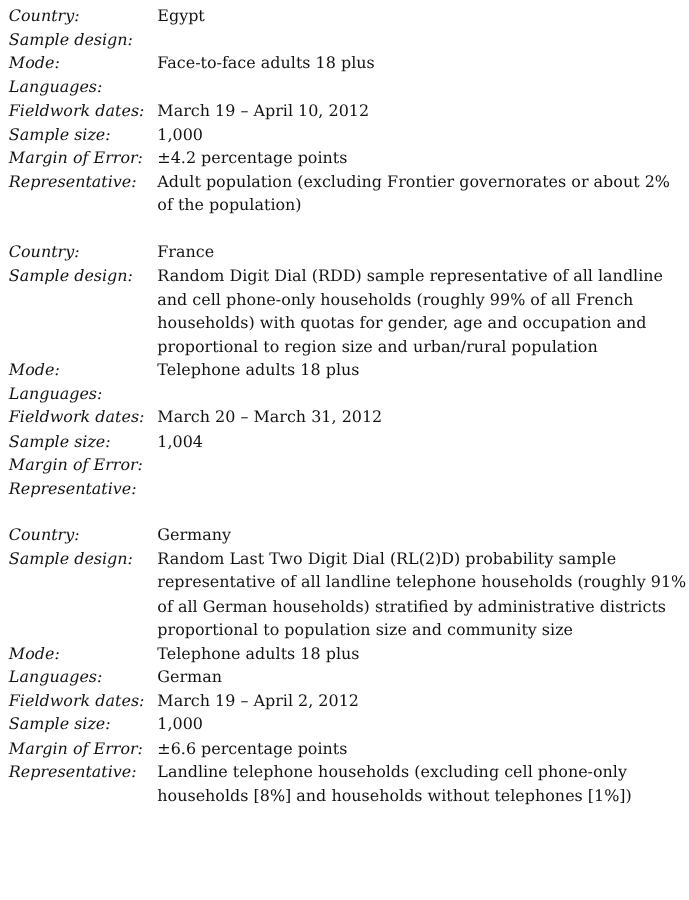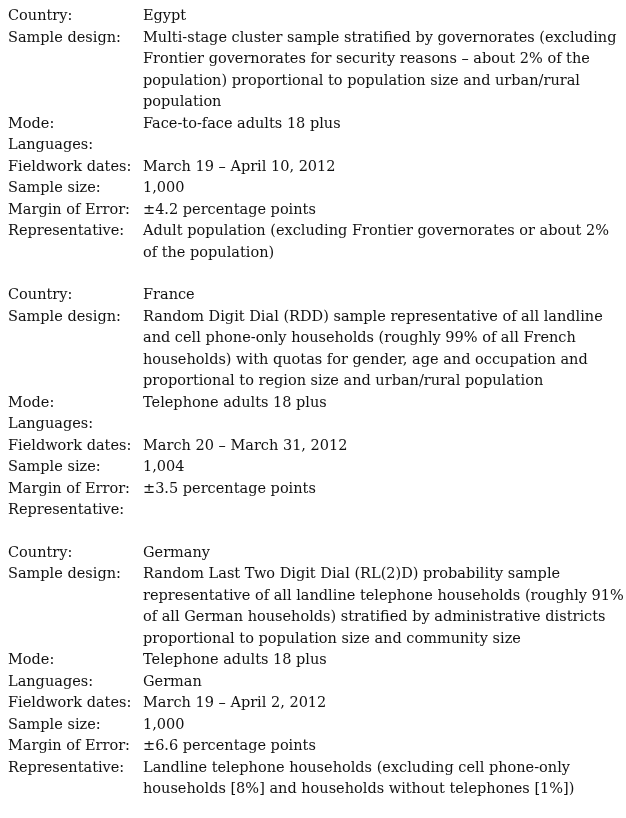--- a/index.html
+++ b/index.html
@@ -28,41 +28,41 @@
     margin-top: 21px;
   }
   .field-row {
     display: grid;
     grid-template-columns: 135px 1fr;
     align-items: start;
     line-height: 21.5px;
   }
   .field-label {
     white-space: nowrap;
+    font-style: italic;
   }
   .field-value {
     max-width: 481px;
   }
   .field-value.bold {
     font-weight: normal;
   }
 </style>
 </head>
 <body style="background: rgb(255, 255, 255); color: rgb(17, 17, 17);">
 
 <div class="document">
 
 <section class="country-block">
       <div class="field-row">
     <span class="field-label">Country:</span>
     <span class="field-value bold">Egypt</span>
   </div>
       <div class="field-row">
     <span class="field-label">Sample design:</span>
-    <span class="field-value">Multi-stage cluster sample stratified by governorates (excluding Frontier governorates for security reasons – about 2% of the population) proportional to population size and urban/rural population</span>
   </div>
       <div class="field-row">
     <span class="field-label">Mode:</span>
     <span class="field-value">Face-to-face adults 18 plus</span>
   </div>
       <div class="field-row">
     <span class="field-label">Languages:</span>
   </div>
       <div class="field-row">
     <span class="field-label">Fieldwork dates:</span>
@@ -100,21 +100,20 @@
       <div class="field-row">
     <span class="field-label">Fieldwork dates:</span>
     <span class="field-value">March 20 – March 31, 2012</span>
   </div>
       <div class="field-row">
     <span class="field-label">Sample size:</span>
     <span class="field-value">1,004</span>
   </div>
       <div class="field-row">
     <span class="field-label">Margin of Error:</span>
-    <span class="field-value">±3.5 percentage points</span>
   </div>
       <div class="field-row">
     <span class="field-label">Representative:</span>
   </div>
     </section>
     <section class="country-block">
       <div class="field-row">
     <span class="field-label">Country:</span>
     <span class="field-value bold">Germany</span>
   </div>

